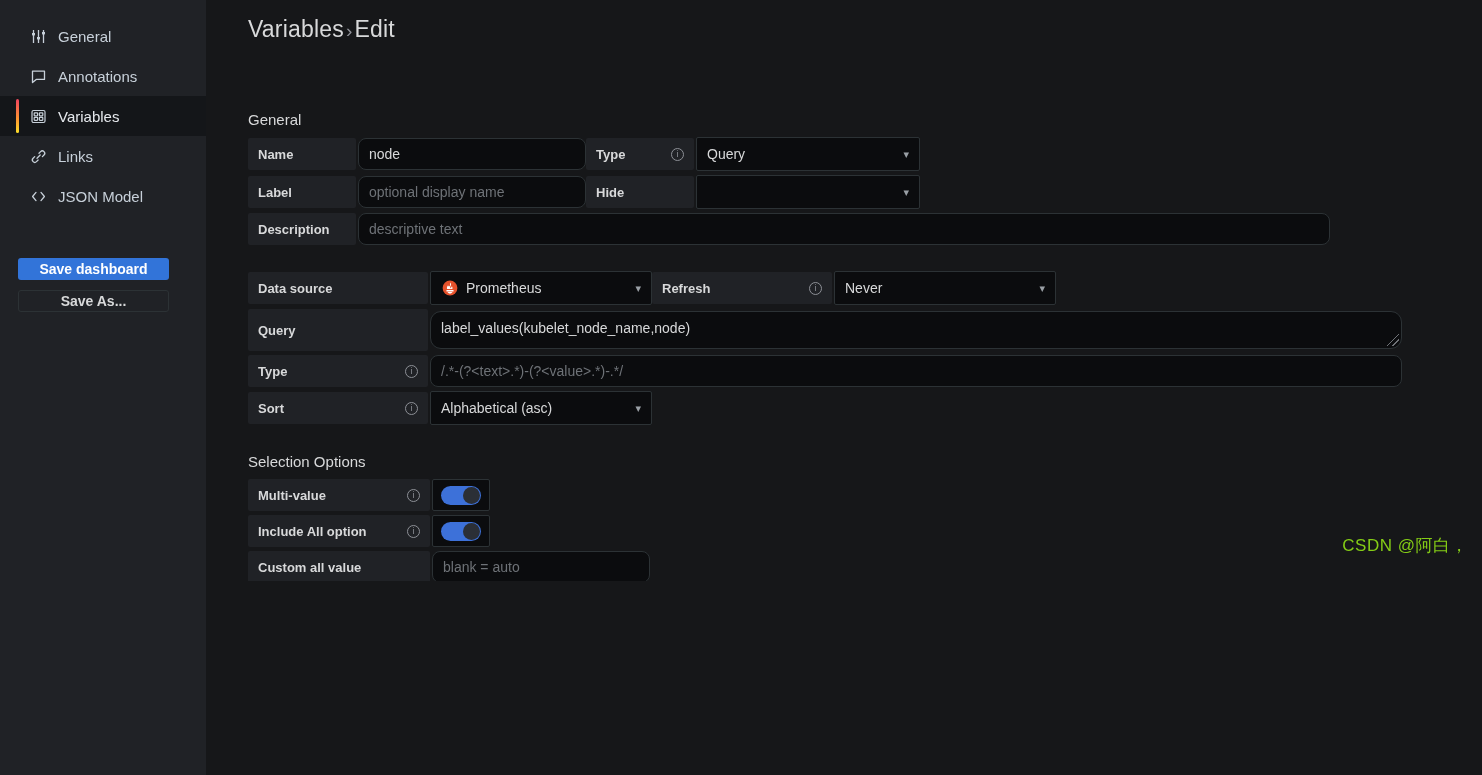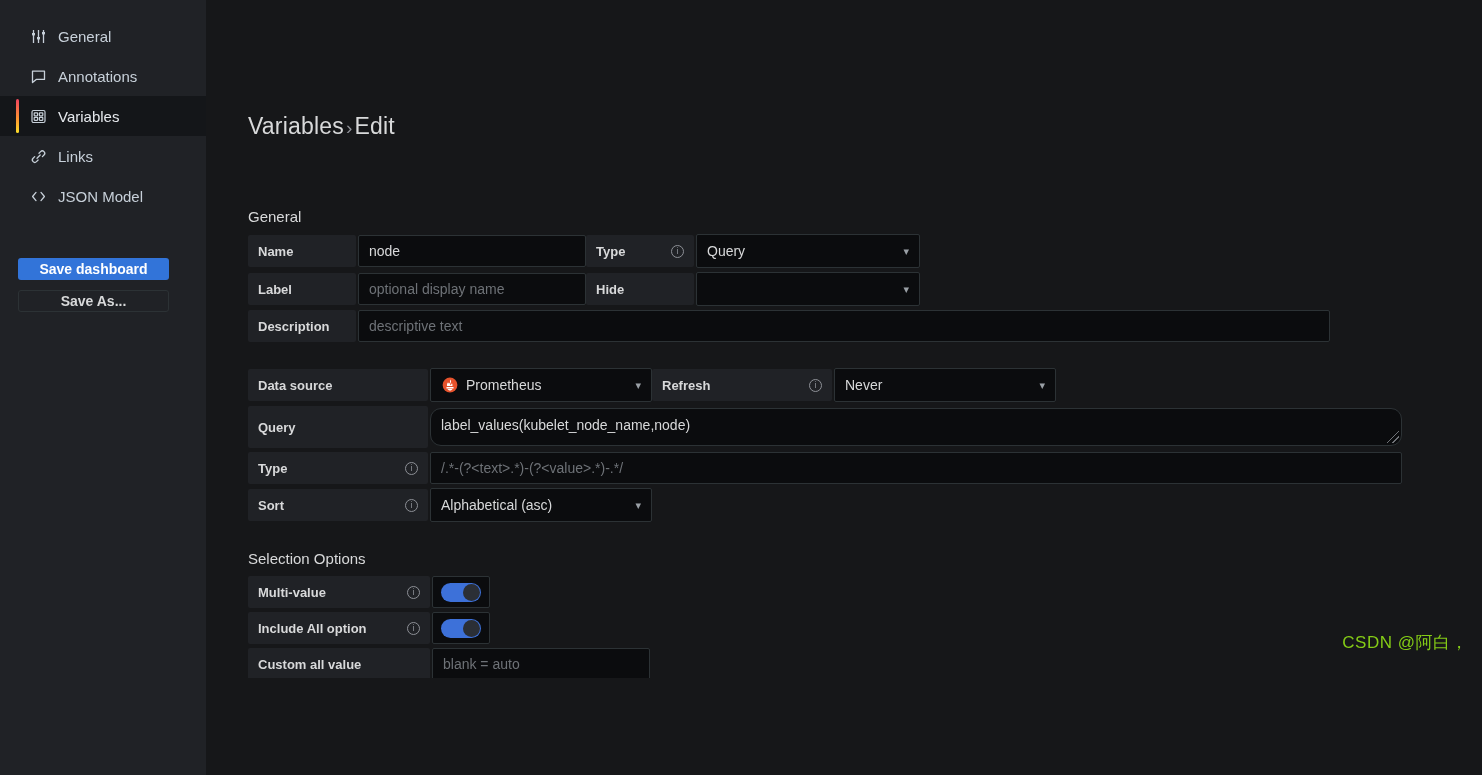--- a/index.html
+++ b/index.html
@@ -2,21 +2,21 @@
 <html><head>
 <meta charset="utf-8">
 <style>
   * { box-sizing: border-box; margin: 0; padding: 0; }
   html, body {
     width: 1482px; height: 775px;
     background: #161719;
     font-family: "Liberation Sans", sans-serif;
     overflow: hidden;
   }
-  .app { display: flex; width: 1482px; height: 775px; align-items: center; }
+  .app { display: flex; width: 1482px; height: 775px; }
 
   
   .sidebar {
     width: 206px; min-width: 206px; height: 775px;
     background: #202226;
     padding-top: 16px;
     position: relative;
   }
   .nav-item {
     position: relative;
@@ -82,21 +82,21 @@
     width: 13px; height: 13px; border-radius: 50%;
     border: 1px solid #8d9096; color: #8d9096;
     font-size: 9px; line-height: 11px; text-align: center;
     font-weight: normal; font-style: normal;
     flex: none;
   }
 
   .fld {
     background: #0b0c0e;
     border: 1px solid #2c3235;
-    border-radius: 2px;
+    border-radius: 8px;
     height: 32px;
     color: #d8d9da; font-size: 14px;
     display: flex; align-items: center;
     padding: 0 10px;
     margin-left: 2px;
   }
   .fld.ph { color: #6e7277; }
   .fld.w228 { width: 228px; }
   .fld.w972 { width: 972px; }
   .fld.w218 { width: 218px; }

